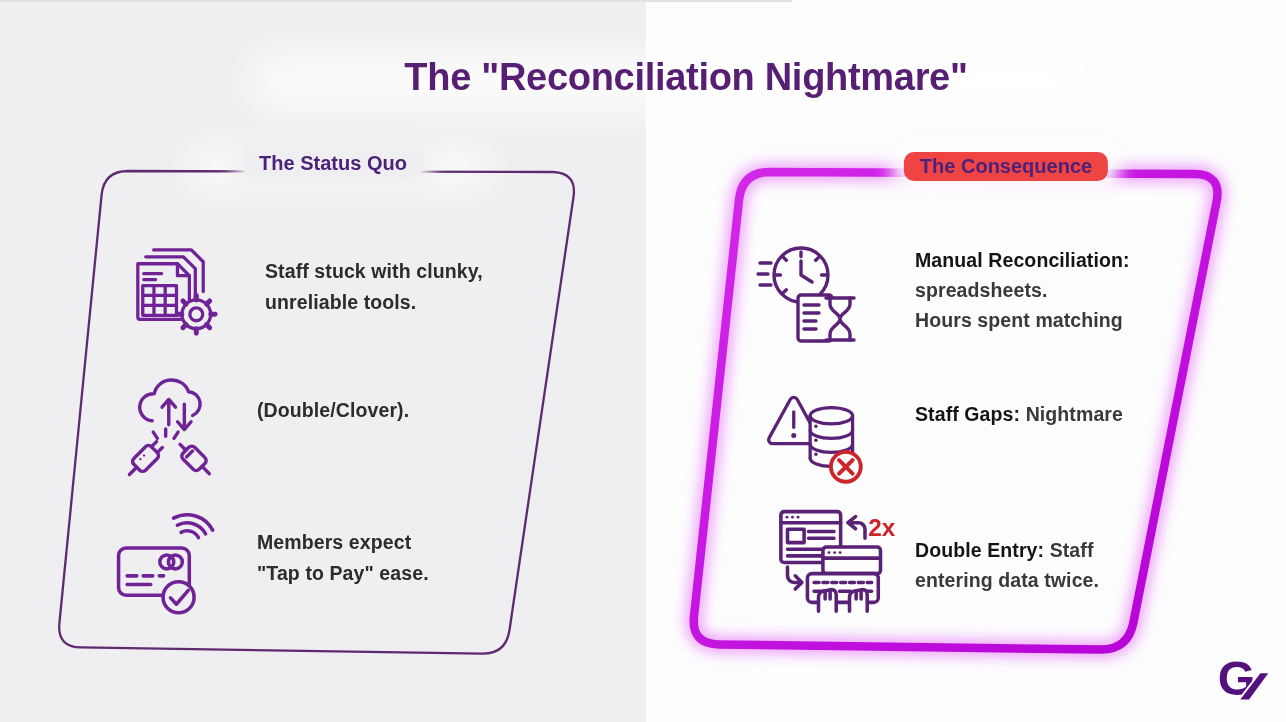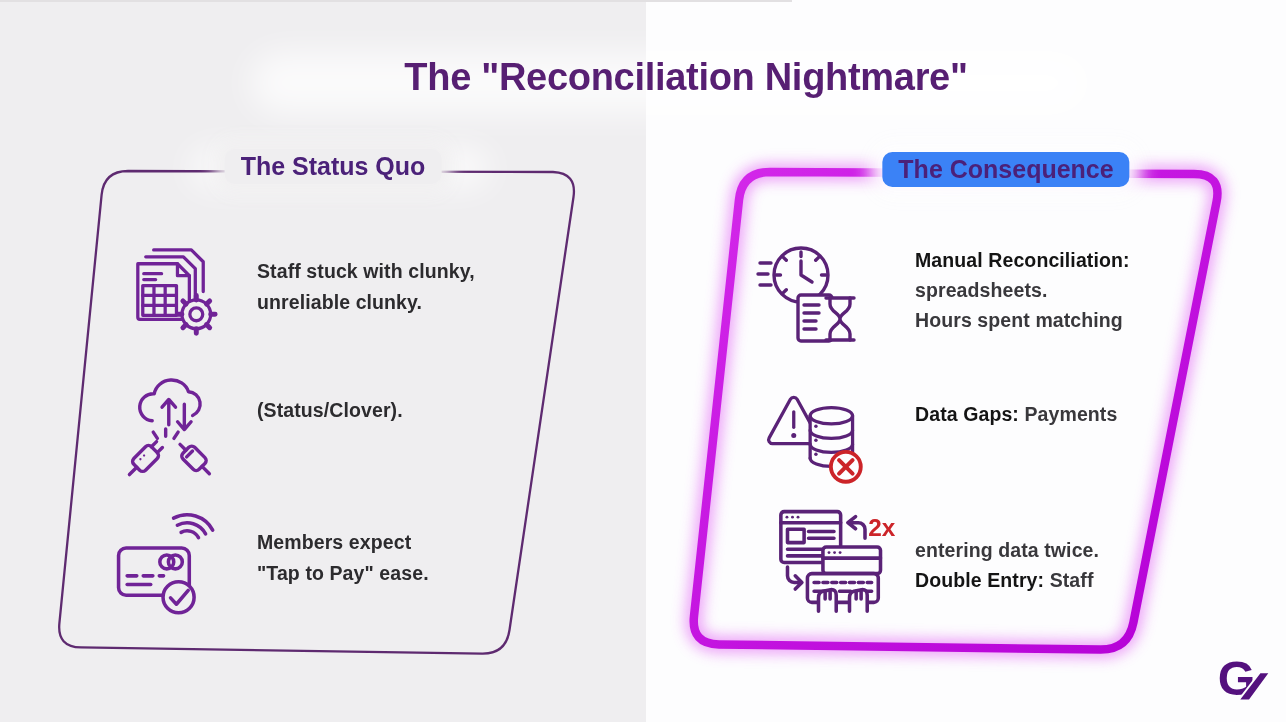--- a/index.html
+++ b/index.html
@@ -13,24 +13,24 @@
 
   .halo{background:rgba(255,255,255,.72);filter:blur(16px);border-radius:48px;}
   .halo-main{left:250px;top:52px;width:840px;height:62px;}
   .halo-sq{left:190px;top:148px;width:300px;height:40px;}
 
   .panels-svg{left:0;top:0;}
 
   .main-title{left:calc(50% + 43px);top:56px;transform:translateX(-50%);
     font-size:38px;font-weight:800;color:#571f73;letter-spacing:-.3px;white-space:nowrap;}
 
-  .panel-title{transform:translateX(-50%);font-size:25px;font-weight:800;color:#4b2179;
+  .panel-title{transform:translateX(-50%);font-size:20px;font-weight:800;color:#4b2179;
     white-space:nowrap;padding:3px 16px;border-radius:10px;text-align:center;}
   .sq-title{left:333px;top:149px;background:#efeef0;box-shadow:0 0 16px 10px rgba(240,239,240,.95);}
-  .cq-title{left:1006px;top:152px;background:#3b82f6;box-shadow:0 0 18px 12px rgba(253,253,254,.97);}
+  .cq-title{left:1006px;top:152px;background:#ef4444;box-shadow:0 0 18px 12px rgba(253,253,254,.97);}
 
   .txt{font-size:19.5px;line-height:31px;font-weight:600;color:#2c2b2e;letter-spacing:.1px;}
   .txt .line{display:block;}
   .txt-r{line-height:30px;color:#39383c;}
   .txt b{font-weight:700;color:#141414;margin-top:44px;}
 
   .icon svg{display:block;}
   .logo{right:14px;bottom:16px;width:56px;height:56px;}
 </style>
 </head>
@@ -74,23 +74,23 @@
       <path d="M62,28 v12 h12"></path>
       <path d="M28,38 h18 M28,44 h12"></path>
       <rect x="27" y="50" width="34" height="30"></rect>
       <path d="M38.3,50 v30 M49.6,50 v30 M27,60 h34 M27,70 h34"></path>
       <circle cx="81" cy="79" r="15.5" fill="#efeef0" stroke="none"></circle>
       <path stroke-width="5" d="M95.5,79 h4.5 M91.3,89.3 l3.2,3.2 M81,93.5 v4.5 M70.7,89.3 l-3.2,3.2 M66.5,79 h-4.5 M70.7,68.7 l-3.2,-3.2 M81,64.5 v-4.5 M91.3,68.7 l3.2,-3.2"></path>
       <circle cx="81" cy="79" r="14.5"></circle>
       <circle cx="81" cy="79" r="6.5"></circle>
     </svg>
   </div>
-  <div class="abs txt" style="left:257px;top:256px">
+  <div class="abs txt" style="left:265px;top:256px">
     <span class="line">Staff stuck with clunky,</span>
-    <span class="line">unreliable clunky.</span>
+    <span class="line">unreliable tools.</span>
   </div>
 
   <div class="abs icon" style="left:118px;top:372px">
     <svg width="114" height="114" viewBox="0 0 110 110" fill="none" stroke="#702397" stroke-width="3.3" stroke-linecap="round" stroke-linejoin="round">
       <path d="M33,47 a13,13 0 0 1 2,-26 a17,16 0 0 1 33,-2 a12,12 0 0 1 4,23"></path>
       <path d="M49,51 V27 M42.5,34 L49,26.5 55.5,34"></path>
       <path d="M64,31 V55 M57.5,48 L64,55.5 70.5,48"></path>
       <path d="M38,64 l-4,-6 M46,62 v-7 M54,64 l4,-6"></path>
       <g transform="rotate(-45 28 82)">
         <rect x="14" y="74" width="24" height="16" rx="4"></rect>
@@ -98,21 +98,21 @@
         <circle cx="22" cy="79" r="1.1" fill="#702397" stroke="none"></circle>
         <circle cx="27" cy="79" r="1.1" fill="#702397" stroke="none"></circle>
       </g>
       <g transform="rotate(45 74 84)">
         <rect x="62" y="76" width="22" height="16" rx="4"></rect>
         <path d="M62,84 h-8 M84,84 h10 M67,80 v8"></path>
       </g>
     </svg>
   </div>
   <div class="abs txt" style="left:257px;top:395px">
-    <span class="line">(Status/Clover).</span>
+    <span class="line">(Double/Clover).</span>
   </div>
 
   <div class="abs icon" style="left:110px;top:505px">
     <svg width="120" height="116" viewBox="0 0 112 108" fill="none" stroke="#702397" stroke-width="3.3" stroke-linecap="round" stroke-linejoin="round">
       <rect x="8" y="40" width="66" height="44" rx="7"></rect>
       <circle cx="53" cy="53" r="6.5"></circle>
         <circle cx="61" cy="53" r="6.5"></circle>
       <path d="M16,66 h34" stroke-dasharray="9 6"></path>
       <path d="M16,74 h22"></path>
       <g transform="rotate(-28 72 36)">
@@ -160,21 +160,21 @@
       <path d="M52,76 a22,8.5 0 0 0 44,0"></path>
       <path d="M52,47 a22,8.5 0 0 0 44,0 M52,61.5 a22,8.5 0 0 0 44,0"></path>
       <circle cx="58" cy="43" r="1.8" fill="#5a2277" stroke="none"></circle>
       <circle cx="58" cy="57.5" r="1.8" fill="#5a2277" stroke="none"></circle>
       <circle cx="58" cy="72" r="1.8" fill="#5a2277" stroke="none"></circle>
       <circle cx="89" cy="85" r="15.5" fill="#fdfdfe" stroke="#cc2429" stroke-width="4"></circle>
       <path stroke="#cc2429" stroke-width="4.2" d="M82,78 l14,14 M96,78 l-14,14"></path>
     </svg>
   </div>
   <div class="abs txt txt-r" style="left:915px;top:399px">
-    <span class="line"><b>Data Gaps:</b><span> Payments</span></span>
+    <span class="line"><b>Staff Gaps:</b><span> Nightmare</span></span>
   </div>
 
   <div class="abs icon" style="left:772px;top:498px">
     <svg width="124" height="118" viewBox="0 0 112 106" fill="none" stroke="#5a2277" stroke-width="3.2" stroke-linecap="round" stroke-linejoin="round">
       <rect x="8" y="12" width="54" height="46" rx="3" fill="#fdfdfe"></rect>
       <path d="M8,22 h54"></path>
       <circle cx="13.5" cy="17" r="1.3" fill="#5a2277" stroke="none"></circle>
       <circle cx="18.5" cy="17" r="1.3" fill="#5a2277" stroke="none"></circle>
       <circle cx="23.5" cy="17" r="1.3" fill="#5a2277" stroke="none"></circle>
       <rect x="14" y="28" width="15" height="12"></rect>
@@ -190,22 +190,22 @@
       <rect x="32" y="68" width="64" height="26" rx="4" fill="#fdfdfe"></rect>
       <path d="M38,76 h52" stroke-dasharray="4.5 3.5"></path>
       <path d="M38,84 h18 M78,84 h12 M61,84 h10"></path>
       <path d="M42,102 v-12 q0,-5 4,-6 l7,-1.5 q5,-0.5 5,5 v14.5" fill="#fdfdfe"></path>
       <path d="M48,84 v7 M52.5,83 v8"></path>
       <path d="M70,102 v-12 q0,-5 4,-6 l7,-1.5 q5,-0.5 5,5 v14.5" fill="#fdfdfe"></path>
       <path d="M76,84 v7 M80.5,83 v8"></path>
     </svg>
   </div>
   <div class="abs txt txt-r" style="left:915px;top:535px">
+    <span class="line"><b>Double Entry:</b><span> Staff</span></span>
     <span class="line">entering data twice.</span>
-    <span class="line"><b>Double Entry:</b><span> Staff</span></span>
   </div>
 
   <div class="abs logo">
     <svg width="56" height="56" viewBox="0 0 60 60">
       <text x="2" y="48" font-size="52" font-weight="bold" fill="#54117e" font-family="Liberation Sans, sans-serif">G</text>
       <polygon points="47,24 58,24 36,54 24,54" fill="#54117e" stroke="#fdfdfe" stroke-width="2"></polygon>
     </svg>
   </div>
 
 </div>

